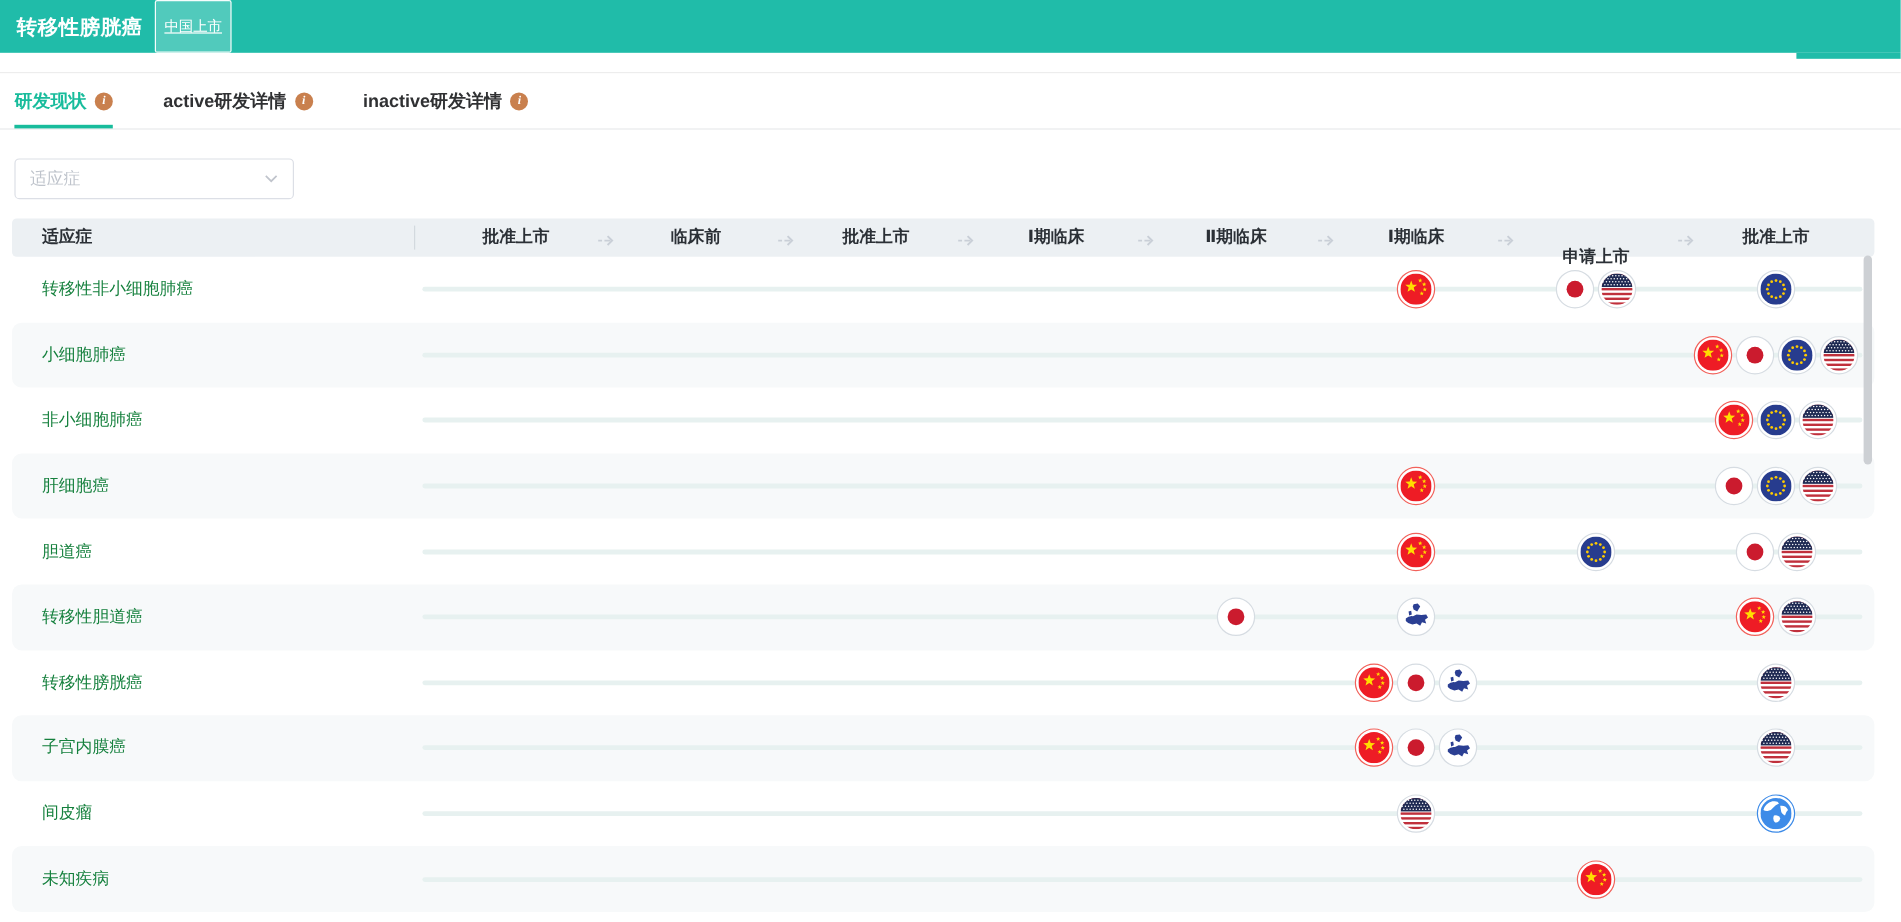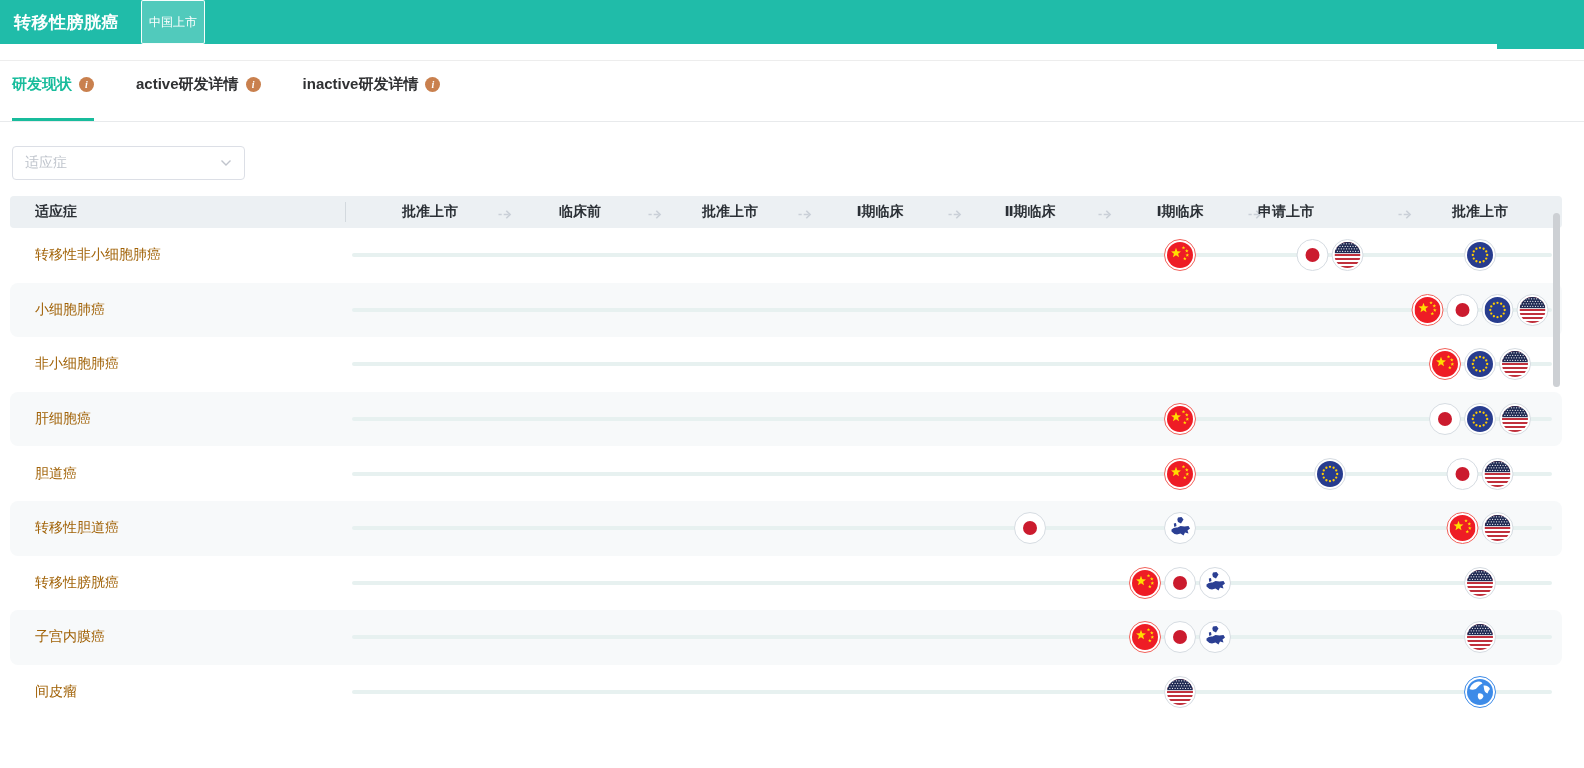--- a/index.html
+++ b/index.html
@@ -3,30 +3,30 @@
 <meta charset="utf-8">
 <style>
   * { margin:0; padding:0; box-sizing:border-box; }
   html,body { width:1584px; height:768px; background:#fff; overflow:hidden;
     font-family:"Liberation Sans","DejaVu Sans",sans-serif; }
   .page { position:relative; width:1584px; height:768px; }
 
   
   .topbar { height:44px; background:#20BCA9; display:flex; align-items:center; padding-left:14px; }
   .topbar .title { color:#fff; font-size:17px; font-weight:bold; letter-spacing:.5px; }
-  .topbar .badge { margin-left:22px; color:#fff; font-size:12px; line-height:18px;
-    padding:12px 7px; background:rgba(255,255,255,.22); border:1px solid rgba(255,255,255,.95); border-radius:2px; }
+  .topbar .badge { margin-left:10px; color:#fff; font-size:12px; line-height:18px;
+    padding:12px 7px; background:rgba(255,255,255,.22); border:1px solid rgba(255,255,255,.95); border-radius:2px;text-decoration:underline; }
   .accent-strip { position:absolute; left:1497px; top:44px; width:87px; height:5px; background:#20BCA9; }
 
   .hr1 { margin-top:16px; border-top:1px solid #ededed; }
 
   
   .tabs { display:flex; align-items:flex-end; padding:14px 0 0 12px; border-bottom:1px solid #e8eaec; }
   .tab { display:inline-flex; align-items:center; gap:7px; margin-right:42px;
-    font-size:15px; font-weight:bold; color:#303133; padding-bottom:24px; cursor:pointer; border-bottom:3px solid transparent; }
+    font-size:15px; font-weight:bold; color:#303133; padding-bottom:10px; cursor:pointer; border-bottom:3px solid transparent; }
   .tab.active { color:#18BC9C; border-bottom-color:#18BC9C; }
   .info { width:15px; height:15px; border-radius:50%; background:#C9804E; color:#fff;
     display:inline-flex; align-items:center; justify-content:center; font-size:10px; font-weight:bold; }
   .info::after { content:"i"; font-family:"Liberation Serif","DejaVu Serif",serif; font-style:italic; }
 
   
   .filters { display:flex; gap:13px; margin:24px 0 0 12px; }
   .select { width:233px; height:34px; border:1px solid #DCDFE6; border-radius:4px;
     display:flex; align-items:center; justify-content:space-between; padding:0 12px;
     color:#BFC4CC; font-size:14px; background:#fff; cursor:pointer; }
@@ -35,21 +35,21 @@
   .content { position:relative; margin-left:10px; width:1552px; }
   .thead { position:relative; height:32px; background:#ECF0F3; border-radius:4px; margin-top:16px;
     font-size:14px; font-weight:bold; color:#2b3036; }
   .thead .ind-h { position:absolute; left:25px; top:7px; }
   .thead .vdiv { position:absolute; left:335px; top:6px; width:1px; height:20px; background:#D3D9DE; }
   .stage-h { position:absolute; top:7px; width:150px; text-align:center; }
   .stage-arrow { position:absolute; top:11px; transform:translateX(-50%); }
 
   .row { position:relative; height:54.6px; display:flex; align-items:center; border-radius:8px; }
   .row.alt { background:#F7F9FA; }
-  .row-label { padding-left:25px; font-size:14px; color:#a16207; position:relative; z-index:2; }
+  .row-label { padding-left:25px; font-size:14px; color:#15803d; position:relative; z-index:2; }
   .timeline { position:absolute; left:342px; width:1200px; top:50%; margin-top:-2px; height:4px;
     background:#E7F1F0; border-radius:2px; z-index:0; }
   .flag-group { position:absolute; top:50%; transform:translate(-50%,-50%); display:flex; gap:3px; z-index:3; }
   .flag { box-sizing:content-box; width:26px; height:26px; padding:2px; background:#fff; border-radius:50%; display:inline-flex; }
   .flag svg { display:block; }
   .ring-red  { border:1.5px solid #F2625B; }
   .ring-gray { border:1.5px solid #D6DCE2; }
   .ring-blue { border:1.5px solid #3D8BE8; }
 
   .vscroll { position:absolute; left:1553px; top:213px; width:7px; height:174px; background:#CDD0D4; border-radius:4px; }
@@ -106,21 +106,21 @@
               <path d="M8.8 1.8 L12.6 5.5 L8.8 9.2" stroke="#C9CFD7" stroke-width="1.6" fill="none"></path>
             </svg></span><div class="stage-h" style="left: 795px;">Ⅰ期临床</div><span class="stage-arrow" style="left: 945px;"><svg width="15" height="11" viewBox="0 0 15 11">
               <path d="M1 5.5 h3.2 M6.2 5.5 h5" stroke="#C9CFD7" stroke-width="1.6" fill="none"></path>
               <path d="M8.8 1.8 L12.6 5.5 L8.8 9.2" stroke="#C9CFD7" stroke-width="1.6" fill="none"></path>
             </svg></span><div class="stage-h" style="left: 945px;">Ⅱ期临床</div><span class="stage-arrow" style="left: 1095px;"><svg width="15" height="11" viewBox="0 0 15 11">
               <path d="M1 5.5 h3.2 M6.2 5.5 h5" stroke="#C9CFD7" stroke-width="1.6" fill="none"></path>
               <path d="M8.8 1.8 L12.6 5.5 L8.8 9.2" stroke="#C9CFD7" stroke-width="1.6" fill="none"></path>
             </svg></span><div class="stage-h" style="left: 1095px;">Ⅰ期临床</div><span class="stage-arrow" style="left: 1245px;"><svg width="15" height="11" viewBox="0 0 15 11">
               <path d="M1 5.5 h3.2 M6.2 5.5 h5" stroke="#C9CFD7" stroke-width="1.6" fill="none"></path>
               <path d="M8.8 1.8 L12.6 5.5 L8.8 9.2" stroke="#C9CFD7" stroke-width="1.6" fill="none"></path>
-            </svg></span><div class="stage-h" style="left: 1201px;">申请上市</div><span class="stage-arrow" style="left: 1395px;"><svg width="15" height="11" viewBox="0 0 15 11">
+            </svg></span><div class="stage-h" style="left: 1245px; margin-top: 16px;">申请上市</div><span class="stage-arrow" style="left: 1395px;"><svg width="15" height="11" viewBox="0 0 15 11">
               <path d="M1 5.5 h3.2 M6.2 5.5 h5" stroke="#C9CFD7" stroke-width="1.6" fill="none"></path>
               <path d="M8.8 1.8 L12.6 5.5 L8.8 9.2" stroke="#C9CFD7" stroke-width="1.6" fill="none"></path>
             </svg></span><div class="stage-h" style="left: 1395px;">批准上市</div></span>
     </div>
     <div>
         <div class="row">
           <span class="row-label">转移性非小细胞肺癌</span>
           <div class="timeline"></div>
           <div class="flag-group" style="left: 1170px;">
             <span class="flag ring-red">
@@ -929,17 +929,33 @@
             <span class="flag ring-blue">
               <svg width="26" height="26" viewBox="0 0 26 26">
                 <circle cx="13" cy="13" r="13" fill="#3D8BE8"></circle>
                 <path fill="#fff" d="M2.5 10 Q4 4.5 10 2.8 Q14.5 2 15.5 4.5 Q12.5 5.5 10.8 8 Q9.3 10.5 6 10.8 Q3.8 11 2.5 10 Z"></path>
                 <path fill="#fff" d="M16.5 6.5 Q21.5 6 23 10 Q21.5 11 20.5 14.5 Q17.3 13.3 17 9.5 Z"></path>
                 <path fill="#fff" d="M11.3 14.5 Q15.5 13.5 16.5 17 Q15.5 21 12.3 20.4 Q9.8 18.2 11.3 14.5 Z"></path>
               </svg>
             </span>
           </div>
         </div>
+        <div class="row alt">
+          <span class="row-label">未知疾病</span>
+          <div class="timeline"></div>
+          <div class="flag-group" style="left: 1320px;">
+            <span class="flag ring-red">
+              <svg width="26" height="26" viewBox="0 0 26 26">
+                <circle cx="13" cy="13" r="13" fill="#EE1C25"></circle>
+                <polygon fill="#FFDE00" points="9.00,5.80 10.28,9.23 13.95,9.39 11.08,11.67 12.06,15.21 9.00,13.18 5.94,15.21 6.92,11.67 4.05,9.39 7.72,9.23"></polygon>
+                <polygon fill="#FFDE00" points="16.50,3.90 16.97,5.15 18.31,5.21 17.26,6.05 17.62,7.34 16.50,6.60 15.38,7.34 15.74,6.05 14.69,5.21 16.03,5.15"></polygon>
+                <polygon fill="#FFDE00" points="19.80,7.10 20.27,8.35 21.61,8.41 20.56,9.25 20.92,10.54 19.80,9.80 18.68,10.54 19.04,9.25 17.99,8.41 19.33,8.35"></polygon>
+                <polygon fill="#FFDE00" points="20.30,11.30 20.77,12.55 22.11,12.61 21.06,13.45 21.42,14.74 20.30,14.00 19.18,14.74 19.54,13.45 18.49,12.61 19.83,12.55"></polygon>
+                <polygon fill="#FFDE00" points="17.80,14.70 18.27,15.95 19.61,16.01 18.56,16.85 18.92,18.14 17.80,17.40 16.68,18.14 17.04,16.85 15.99,16.01 17.33,15.95"></polygon>
+              </svg>
+            </span>
+          </div>
+        </div>
       </div>
   </div>
 
   <div class="vscroll"></div>
 </div>
 
 </body></html>

